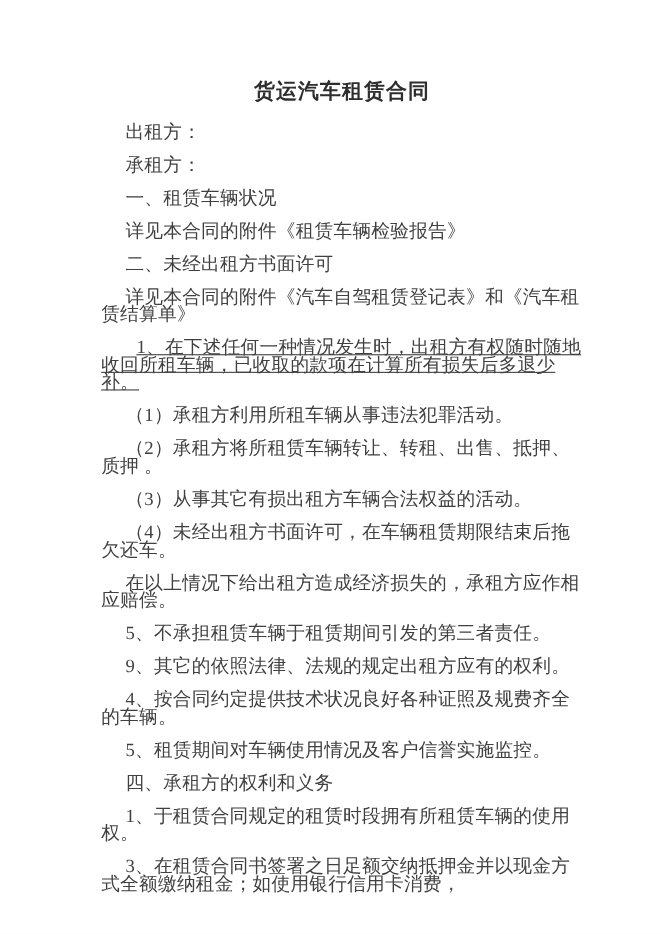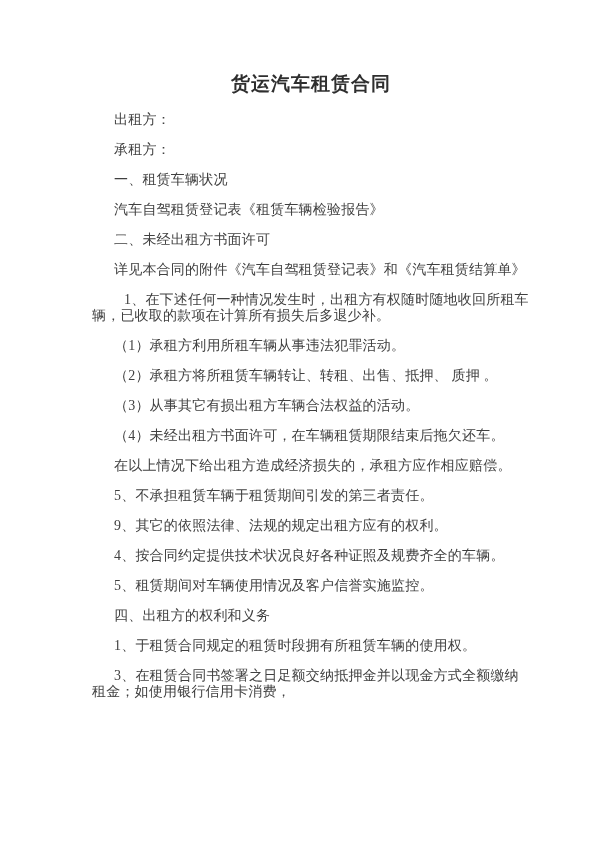--- a/index.html
+++ b/index.html
@@ -29,51 +29,52 @@
   .doc-title {
     font-size: 19px;
     line-height: 22px;
     font-weight: bold;
     text-align: center;
     margin: 73px 0 17px 0;
     letter-spacing: 1px;
     color: #2e2e2e;
   }
   .para {
-    font-size: 14px;
+    font-size: 17px;
     line-height: 16px;
     margin: 0 0 14px 0;
     text-indent: 22px;
     letter-spacing: 0.2px;
     word-break: break-all;
   }
   .para.deep-indent {
     text-indent: 32px;
+    text-decoration: underline;
   }
 </style>
 </head>
 <body>
 
 <div class="page">
   <div class="doc">
     <h1 class="doc-title">货运汽车租赁合同</h1>
 
     <p class="para">出租方：</p>
     <p class="para">承租方：</p>
     <p class="para">一、租赁车辆状况</p>
-    <p class="para">汽车自驾租赁登记表《租赁车辆检验报告》</p>
+    <p class="para">详见本合同的附件《租赁车辆检验报告》</p>
     <p class="para">二、未经出租方书面许可</p>
     <p class="para">详见本合同的附件《汽车自驾租赁登记表》和《汽车租赁结算单》</p>
     <p class="para deep-indent">1、在下述任何一种情况发生时，出租方有权随时随地收回所租车辆，已收取的款项在计算所有损失后多退少补。</p>
     <p class="para">（1）承租方利用所租车辆从事违法犯罪活动。</p>
     <p class="para">（2）承租方将所租赁车辆转让、转租、出售、抵押、 质押 。</p>
     <p class="para">（3）从事其它有损出租方车辆合法权益的活动。</p>
     <p class="para">（4）未经出租方书面许可，在车辆租赁期限结束后拖欠还车。</p>
     <p class="para">在以上情况下给出租方造成经济损失的，承租方应作相应赔偿。</p>
     <p class="para">5、不承担租赁车辆于租赁期间引发的第三者责任。</p>
     <p class="para">9、其它的依照法律、法规的规定出租方应有的权利。</p>
     <p class="para">4、按合同约定提供技术状况良好各种证照及规费齐全的车辆。</p>
     <p class="para">5、租赁期间对车辆使用情况及客户信誉实施监控。</p>
-    <p class="para">四、出租方的权利和义务</p>
+    <p class="para">四、承租方的权利和义务</p>
     <p class="para">1、于租赁合同规定的租赁时段拥有所租赁车辆的使用权。</p>
     <p class="para">3、在租赁合同书签署之日足额交纳抵押金并以现金方式全额缴纳租金；如使用银行信用卡消费，</p>
   </div>
 </div>
 
 </body></html>

